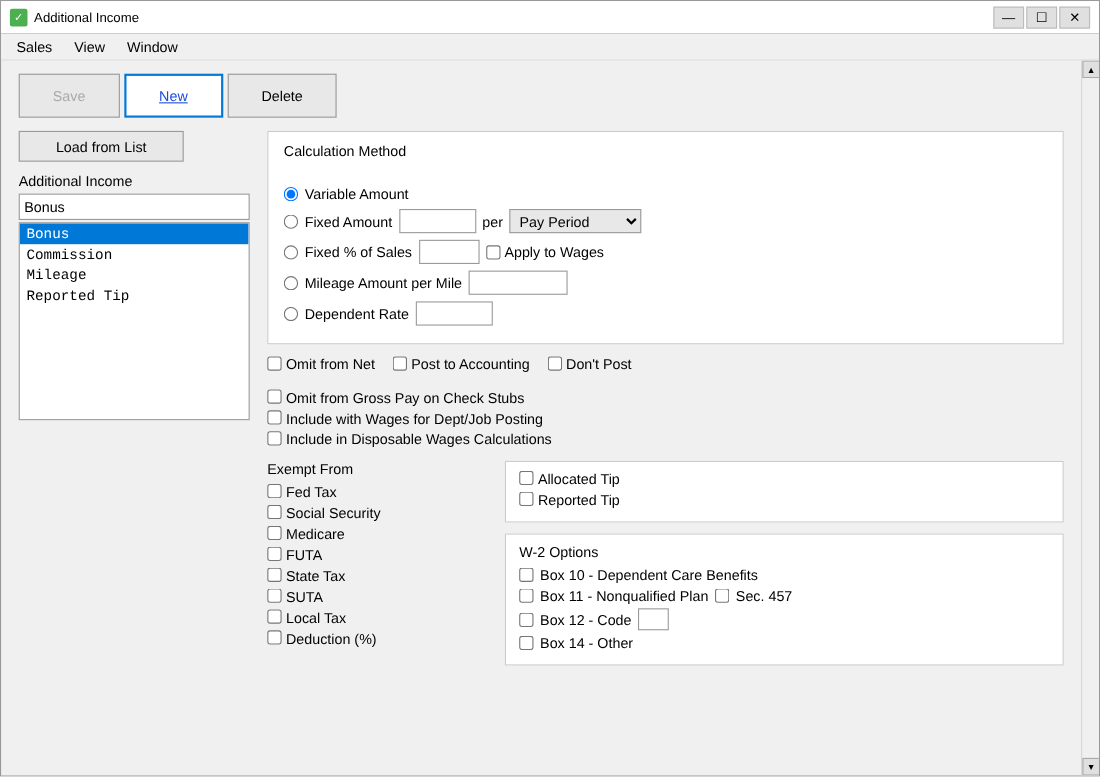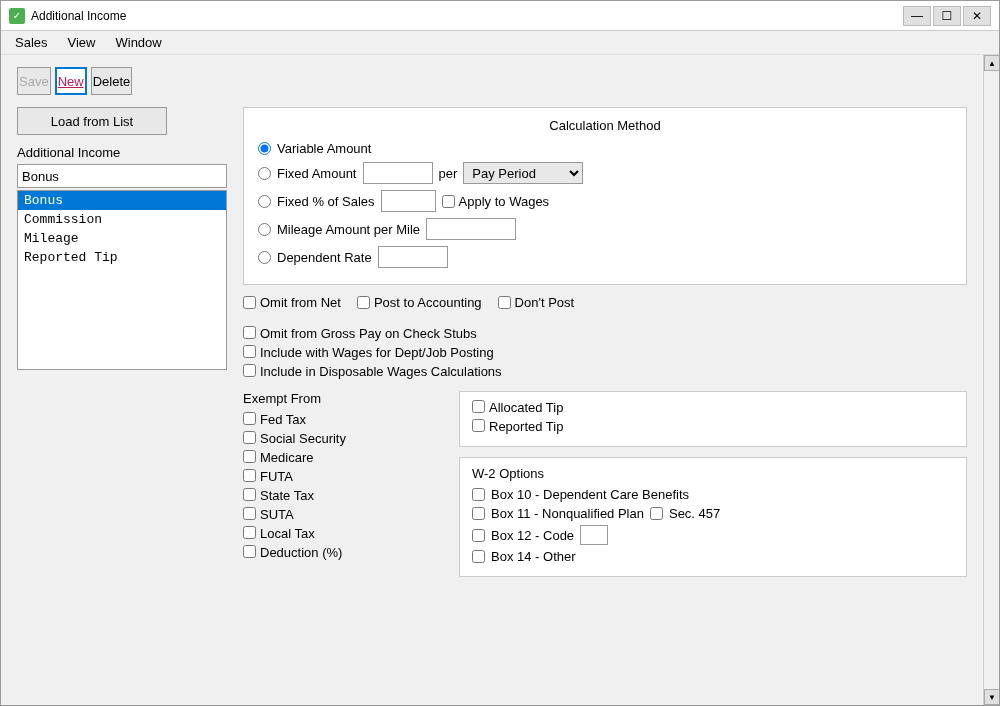--- a/index.html
+++ b/index.html
@@ -125,32 +125,32 @@
     }
 
     
     .toolbar {
       display: flex;
       gap: 4px;
       margin-bottom: 12px;
     }
 
     .btn {
-      padding: 4px 1px;
+      padding: 4px 30px;
       border: 1px solid #999;
       background: #e8e8e8;
       cursor: pointer;
       font-size: 13px;
-      height: 28px;
+      height: 40px;
     }
 
     .btn.active {
       background: #fff;
       border: 2px solid #0078d7;
-      color: #be185d;
+      color: #1d4ed8;
       text-decoration: underline;
     }
 
     .btn:disabled {
       color: #aaa;
       cursor: default;
     }
 
     
     .two-col {
@@ -217,22 +217,21 @@
     .calc-panel {
       border: 1px solid #ccc;
       background: white;
       padding: 10px 14px;
       margin-bottom: 10px;
     }
 
     .calc-title {
       font-size: 13px;
       font-weight: normal;
-      margin-bottom: 8px;
-      text-align: center;
+      margin-bottom: 24px;
     }
 
     .radio-row {
       display: flex;
       align-items: center;
       margin-bottom: 6px;
       gap: 6px;
     }
 
     .radio-row input[type="radio"] {

